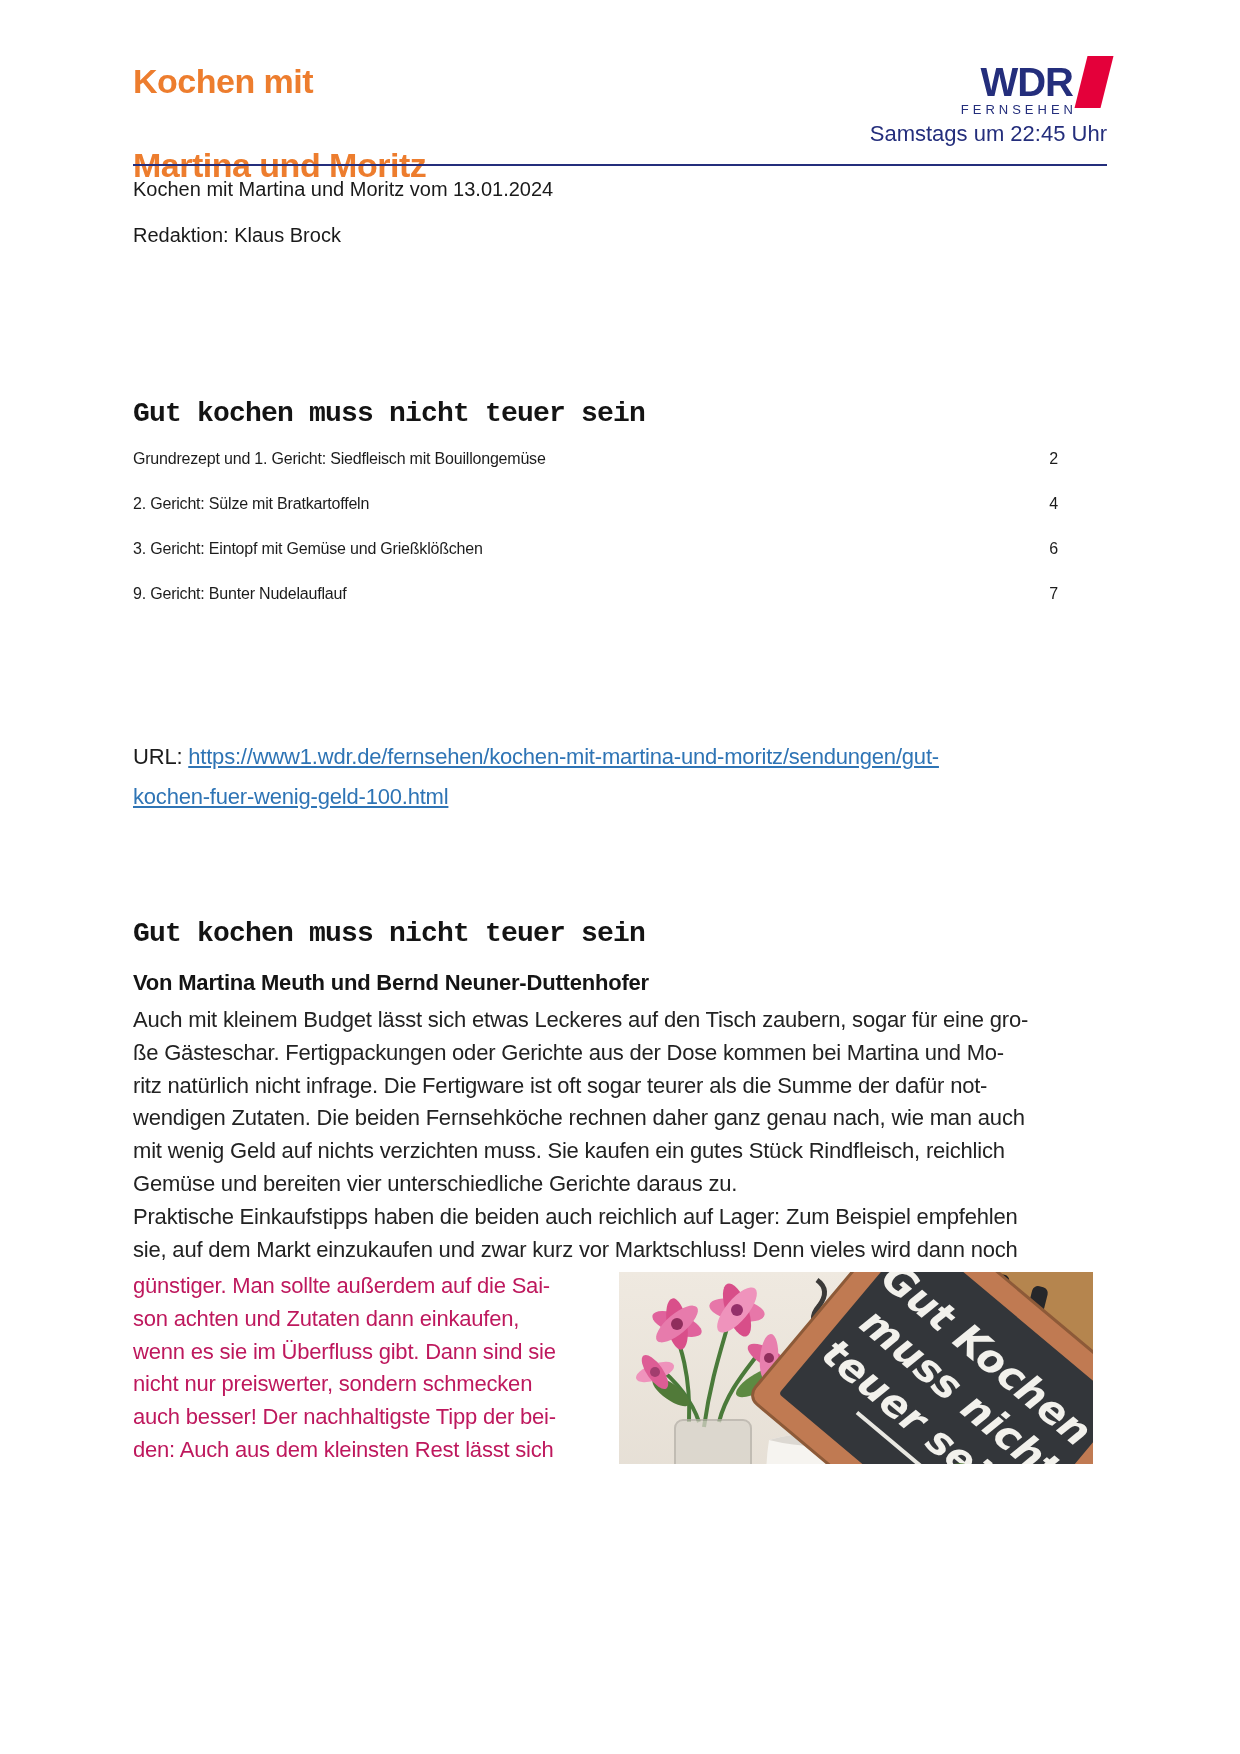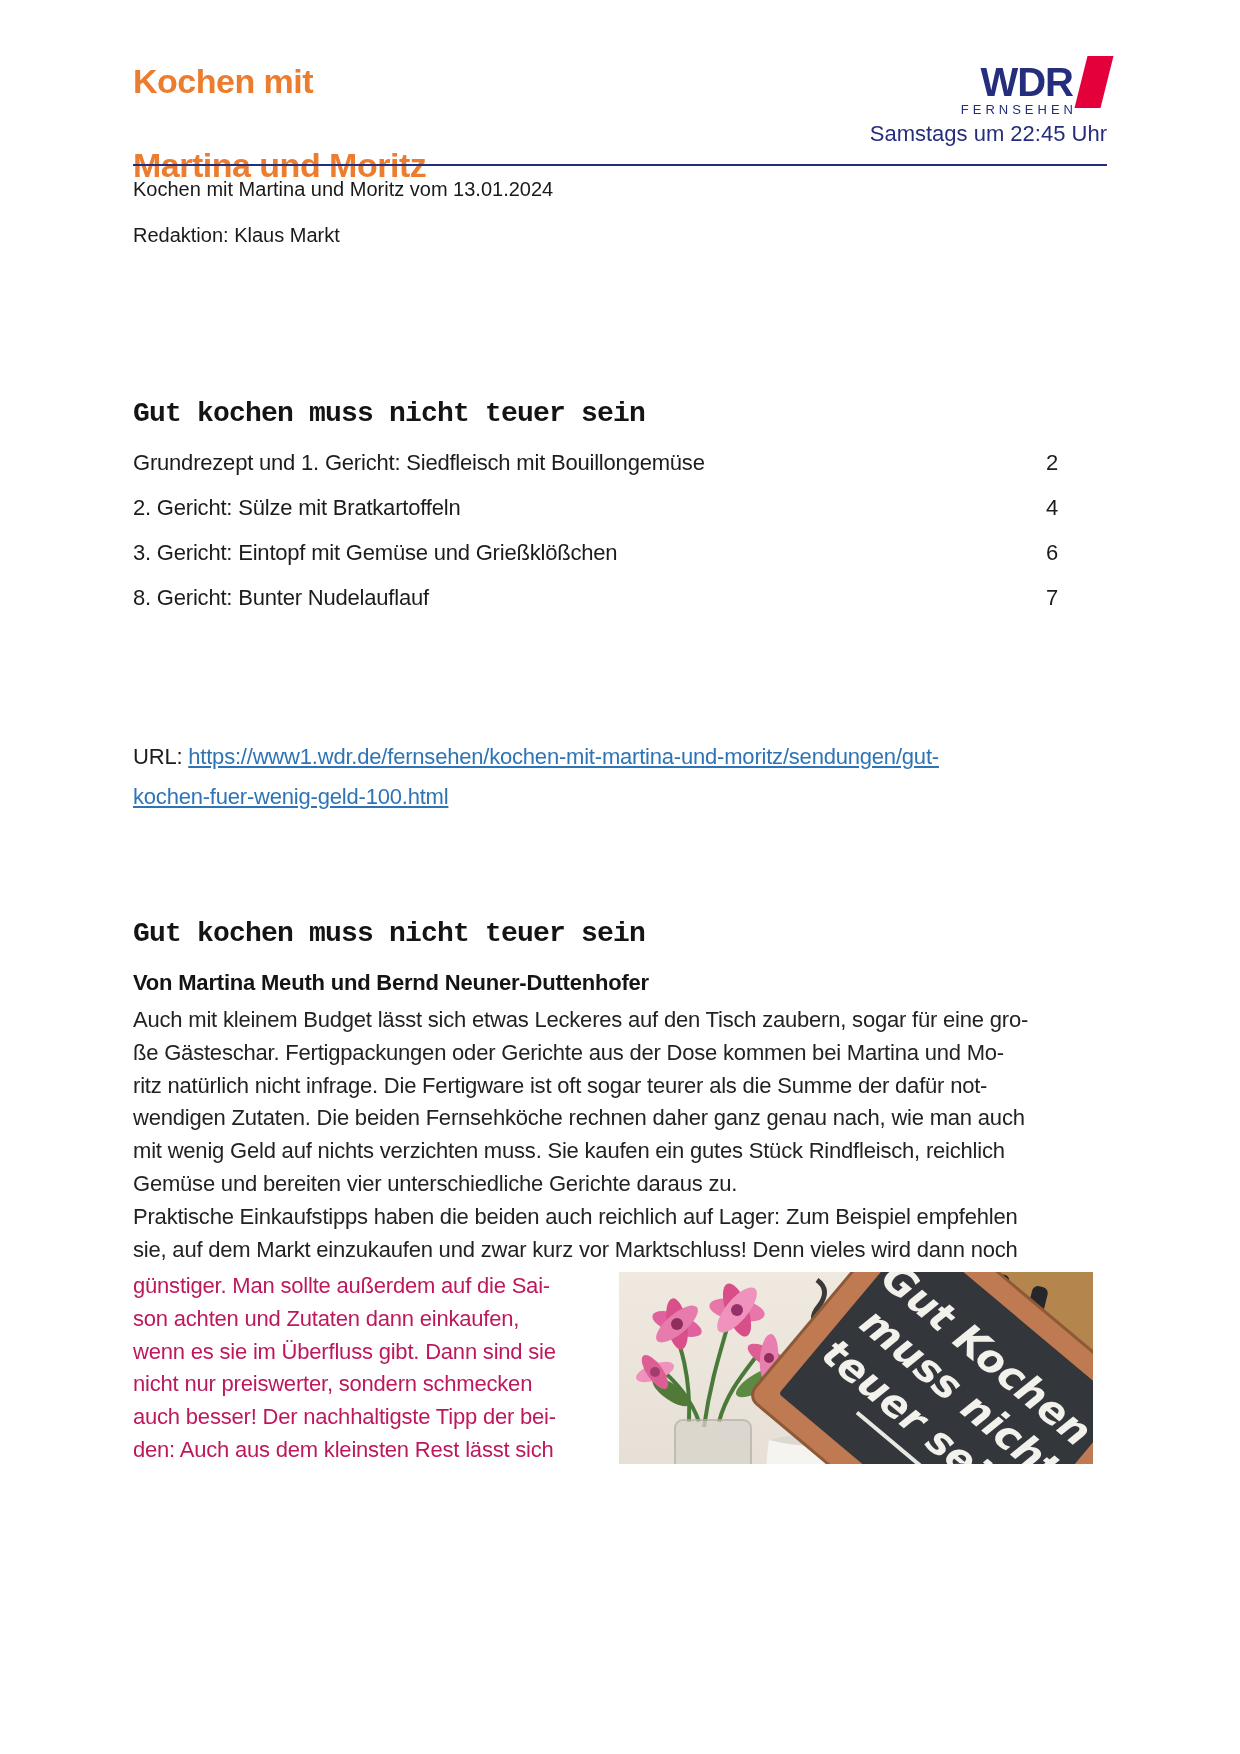--- a/index.html
+++ b/index.html
@@ -21,21 +21,21 @@
     padding-right:30px; font-weight:400; }
   .wdr-schedule { font-size:22px; color:#242e7c; margin-top:4px; }
   .rule-top { position:absolute; left:133px; top:164px; width:974px; height:2px; background:#242e7c; }
   .doc-meta { position:absolute; left:133px; top:178px; font-size:20px; color:#1a1a1a; }
   .doc-editor { position:absolute; left:133px; top:224px; font-size:20px; color:#1a1a1a; }
   
   .h1 { position:absolute; left:133px; font-size:28px; font-weight:700;
     letter-spacing:-0.8px; color:#141414;font-family:Liberation Mono, monospace; }
   .toc-h1 { top:398px; }
   .toc-row { position:absolute; left:133px; width:925px; display:flex;
-    justify-content:space-between; font-size:22px; letter-spacing:-0.2px; color:#1c1c1c; }
+    justify-content:space-between; font-size:16px; letter-spacing:-0.2px; color:#1c1c1c; }
   .toc-row-1 { top:450px; } .toc-row-2 { top:495px; }
   .toc-row-3 { top:540px; } .toc-row-4 { top:585px; }
   
   .url-block { position:absolute; left:133px; top:737px; font-size:22px;
     letter-spacing:-0.2px; line-height:40px; color:#1c1c1c; }
   .url-block a { color:#2e74b5; text-decoration:underline; }
   .url-line { display:block; }
   
   .article-h1 { top:918px; }
   .byline { position:absolute; left:133px; top:970px; font-size:22px;
@@ -69,38 +69,38 @@
     <div class="wdr-row">
       <span class="wdr-text">WDR</span>
       <span class="wdr-flag"></span>
     </div>
     <div class="wdr-sub">FERNSEHEN</div>
     <div class="wdr-schedule">Samstags um 22:45 Uhr</div>
   </div>
 
   <div class="rule-top"></div>
   <div class="doc-meta">Kochen mit Martina und Moritz vom 13.01.2024</div>
-  <div class="doc-editor">Redaktion: Klaus Markt</div>
+  <div class="doc-editor">Redaktion: Klaus Brock</div>
 
   <div class="h1 toc-h1">Gut kochen muss nicht teuer sein</div>
 
   <div class="toc-row toc-row-1">
     <span>Grundrezept und 1. Gericht: Siedfleisch mit Bouillongemüse</span>
     <span>2</span>
   </div>
   <div class="toc-row toc-row-2">
     <span>2. Gericht: Sülze mit Bratkartoffeln</span>
     <span>4</span>
   </div>
   <div class="toc-row toc-row-3">
     <span>3. Gericht: Eintopf mit Gemüse und Grießklößchen</span>
     <span>6</span>
   </div>
   <div class="toc-row toc-row-4">
-    <span>8. Gericht: Bunter Nudelauflauf</span>
+    <span>9. Gericht: Bunter Nudelauflauf</span>
     <span>7</span>
   </div>
 
   <div class="url-block">
     <span>URL: </span><a href="#"><span class="url-line" style="display:inline">https://www1.wdr.de/fernsehen/kochen-mit-martina-und-moritz/sendungen/gut-</span><span class="url-line">kochen-fuer-wenig-geld-100.html</span></a>
   </div>
 
   <div class="h1 article-h1">Gut kochen muss nicht teuer sein</div>
   <div class="byline">Von Martina Meuth und Bernd Neuner-Duttenhofer</div>
   <div class="intro">Auch mit kleinem Budget lässt sich etwas Leckeres auf den Tisch zaubern, sogar für eine gro-

